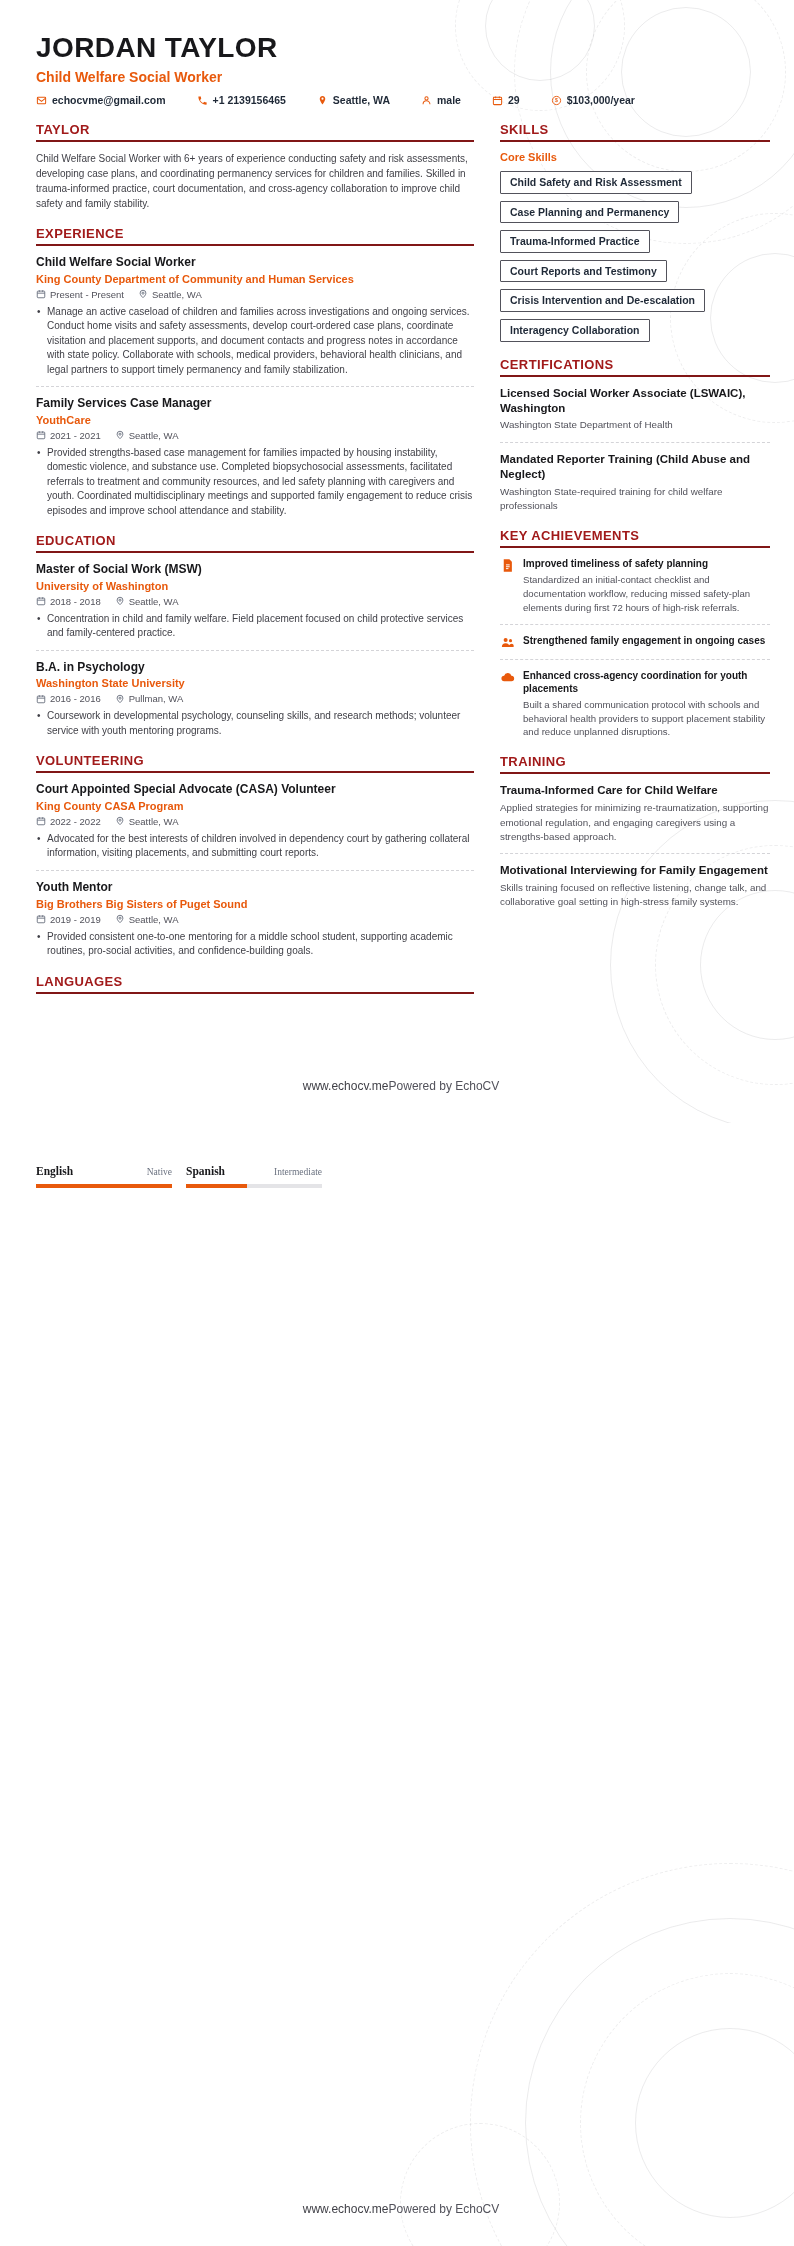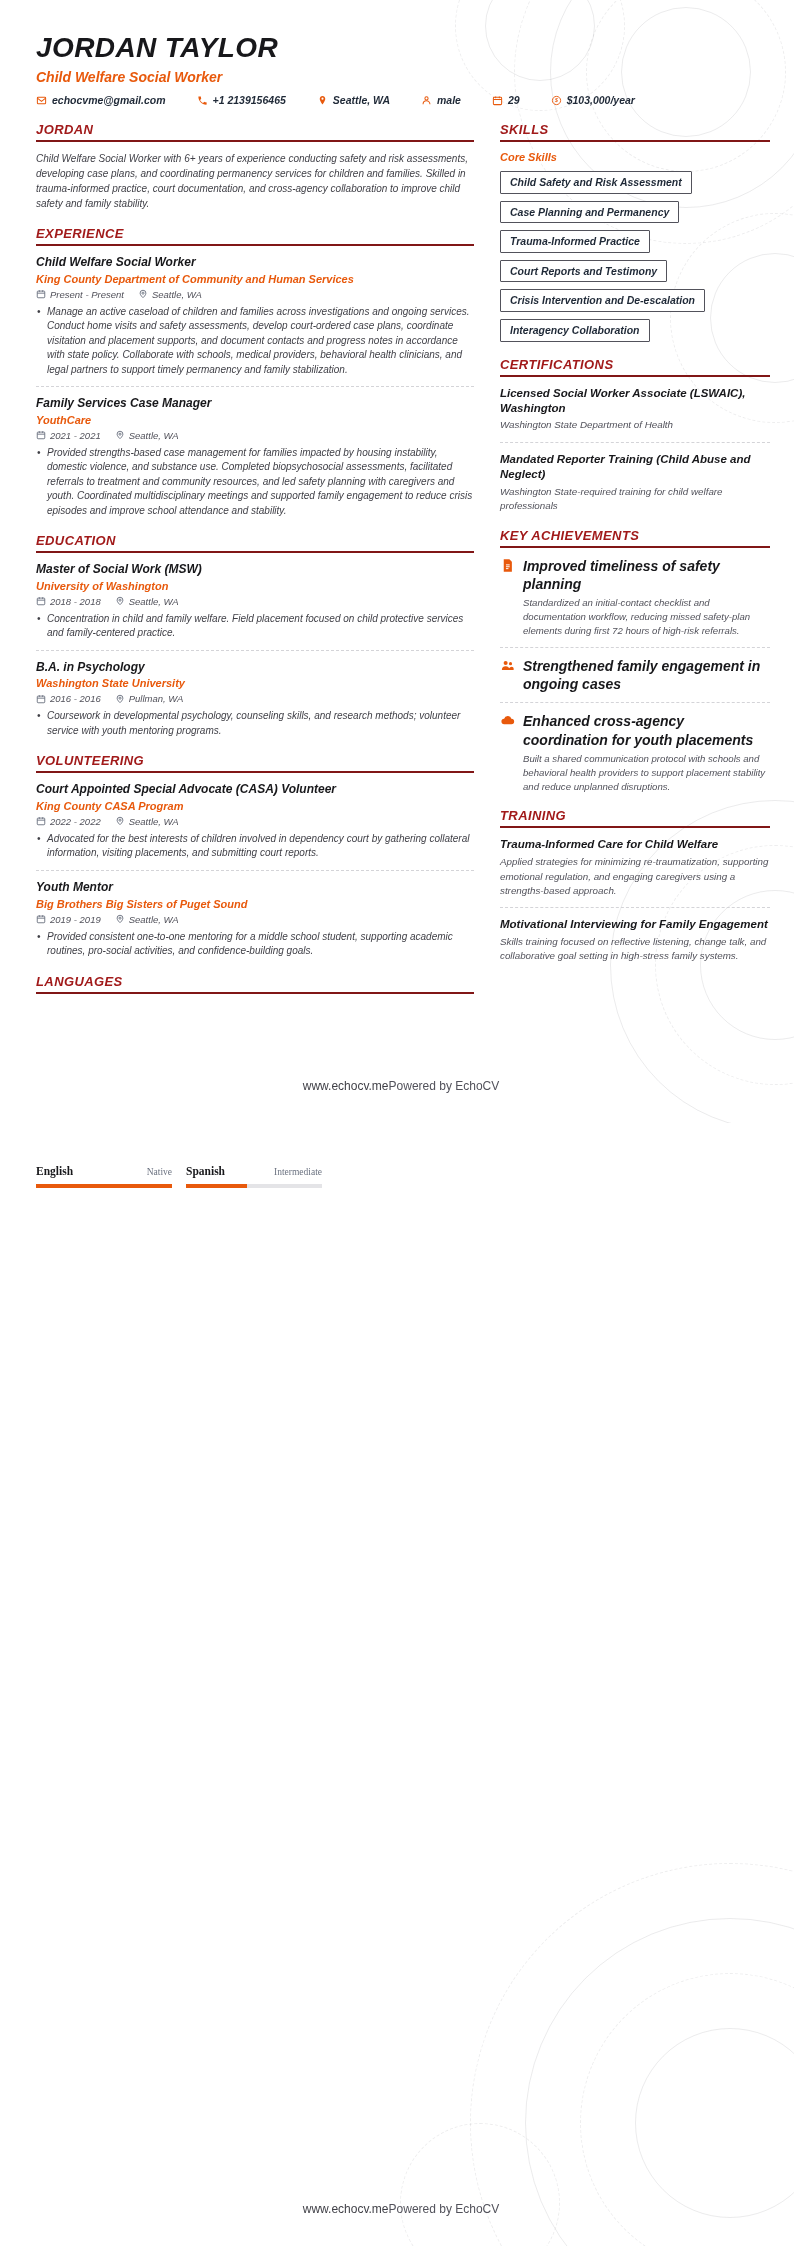--- a/index.html
+++ b/index.html
@@ -5,21 +5,21 @@
 <style>
   * { margin:0; padding:0; box-sizing:border-box; }
   html,body { background:#ffffff; }
   body {
     width:794px; margin:0 auto;
     font-family:"Liberation Sans", sans-serif;
     color:var(--text,#3f3f46);
     -webkit-font-smoothing:antialiased;
   }
   .page { position:relative; width:794px; height:1123px; background:#fff; overflow:hidden; }
-  .page-inner { position:relative; z-index:1; padding:32px 24px 0 36px;font-style:italic; }
+  .page-inner { position:relative; z-index:1; padding:32px 24px 0 36px; }
 
   
   .deco { position:absolute; inset:0; z-index:0; pointer-events:none; }
   .ring { position:absolute; display:block; border:1px solid rgba(63,63,70,.10); border-radius:50%; }
   .ring.dashed { border-style:dashed; border-color:rgba(63,63,70,.09); }
 
   
   .name { font-size:28px; font-weight:800; letter-spacing:.4px; color:var(--dark,#18181b); }
   .job-title { font-size:14px; font-weight:700; color:var(--accent,#e8590c); margin-top:5px; }
   .contact-row { display:flex; flex-wrap:wrap; align-items:center; gap:5px 31px; margin-top:9px;
@@ -56,21 +56,21 @@
           font-size:10.5px; font-weight:700; color:#1f2937; background:#fff; line-height:1.2; }
 
   
   .cert-title { font-size:11.5px; font-weight:700; color:var(--dark,#18181b); line-height:1.3; }
   .cert-sub { font-size:9.8px; color:#52525b; line-height:1.45; margin-top:3px; }
 
   
   .ach { display:flex; gap:8px; }
   .ach-icon { width:15px; height:15px; color:var(--accent,#e8590c); flex:none; margin-top:1px; }
   .ach-icon svg { width:15px; height:15px; display:block; }
-  .ach-title { font-size:14px; font-weight:700; color:var(--dark,#18181b); line-height:1.3; }
+  .ach-title { font-size:10px; font-weight:700; color:var(--dark,#18181b); line-height:1.3; }
   .ach-body { font-size:9.6px; color:#52525b; line-height:1.45; margin-top:3px; }
 
   
   .langs { position:relative; z-index:1; display:flex; gap:14px; padding:42px 36px 0 36px; }
   .lang { width:136px; }
   .lang-head { display:flex; justify-content:space-between; align-items:baseline;font-family:Liberation Serif, serif; }
   .lang-name { font-size:11.5px; font-weight:700; color:var(--dark,#18181b); }
   .lang-level { font-size:9.5px; color:#6b7280; }
   .lang-bar { height:4px; background:var(--bar-track,#e4e4e7); margin-top:7px; overflow:hidden; }
   .lang-fill { height:100%; background:var(--accent,#e8590c); }
@@ -146,21 +146,21 @@
             <span>$103,000/year</span>
           </span>
         </div>
       </header>
 
       <div class="columns">
 
         <div class="col-left">
 
           <section class="sec">
-            <h2 class="sec-heading">JORDAN</h2>
+            <h2 class="sec-heading">TAYLOR</h2>
             <p class="body-text">Child Welfare Social Worker with 6+ years of experience conducting safety and risk assessments, developing case plans, and coordinating permanency services for children and families. Skilled in trauma-informed practice, court documentation, and cross-agency collaboration to improve child safety and family stability.</p>
           </section>
 
           <section class="sec">
             <h2 class="sec-heading">EXPERIENCE</h2>
 
             <article class="entry">
               <h3 class="item-title">Child Welfare Social Worker</h3>
               <div class="item-org">King County Department of Community and Human Services</div>
               <div class="meta-row">

